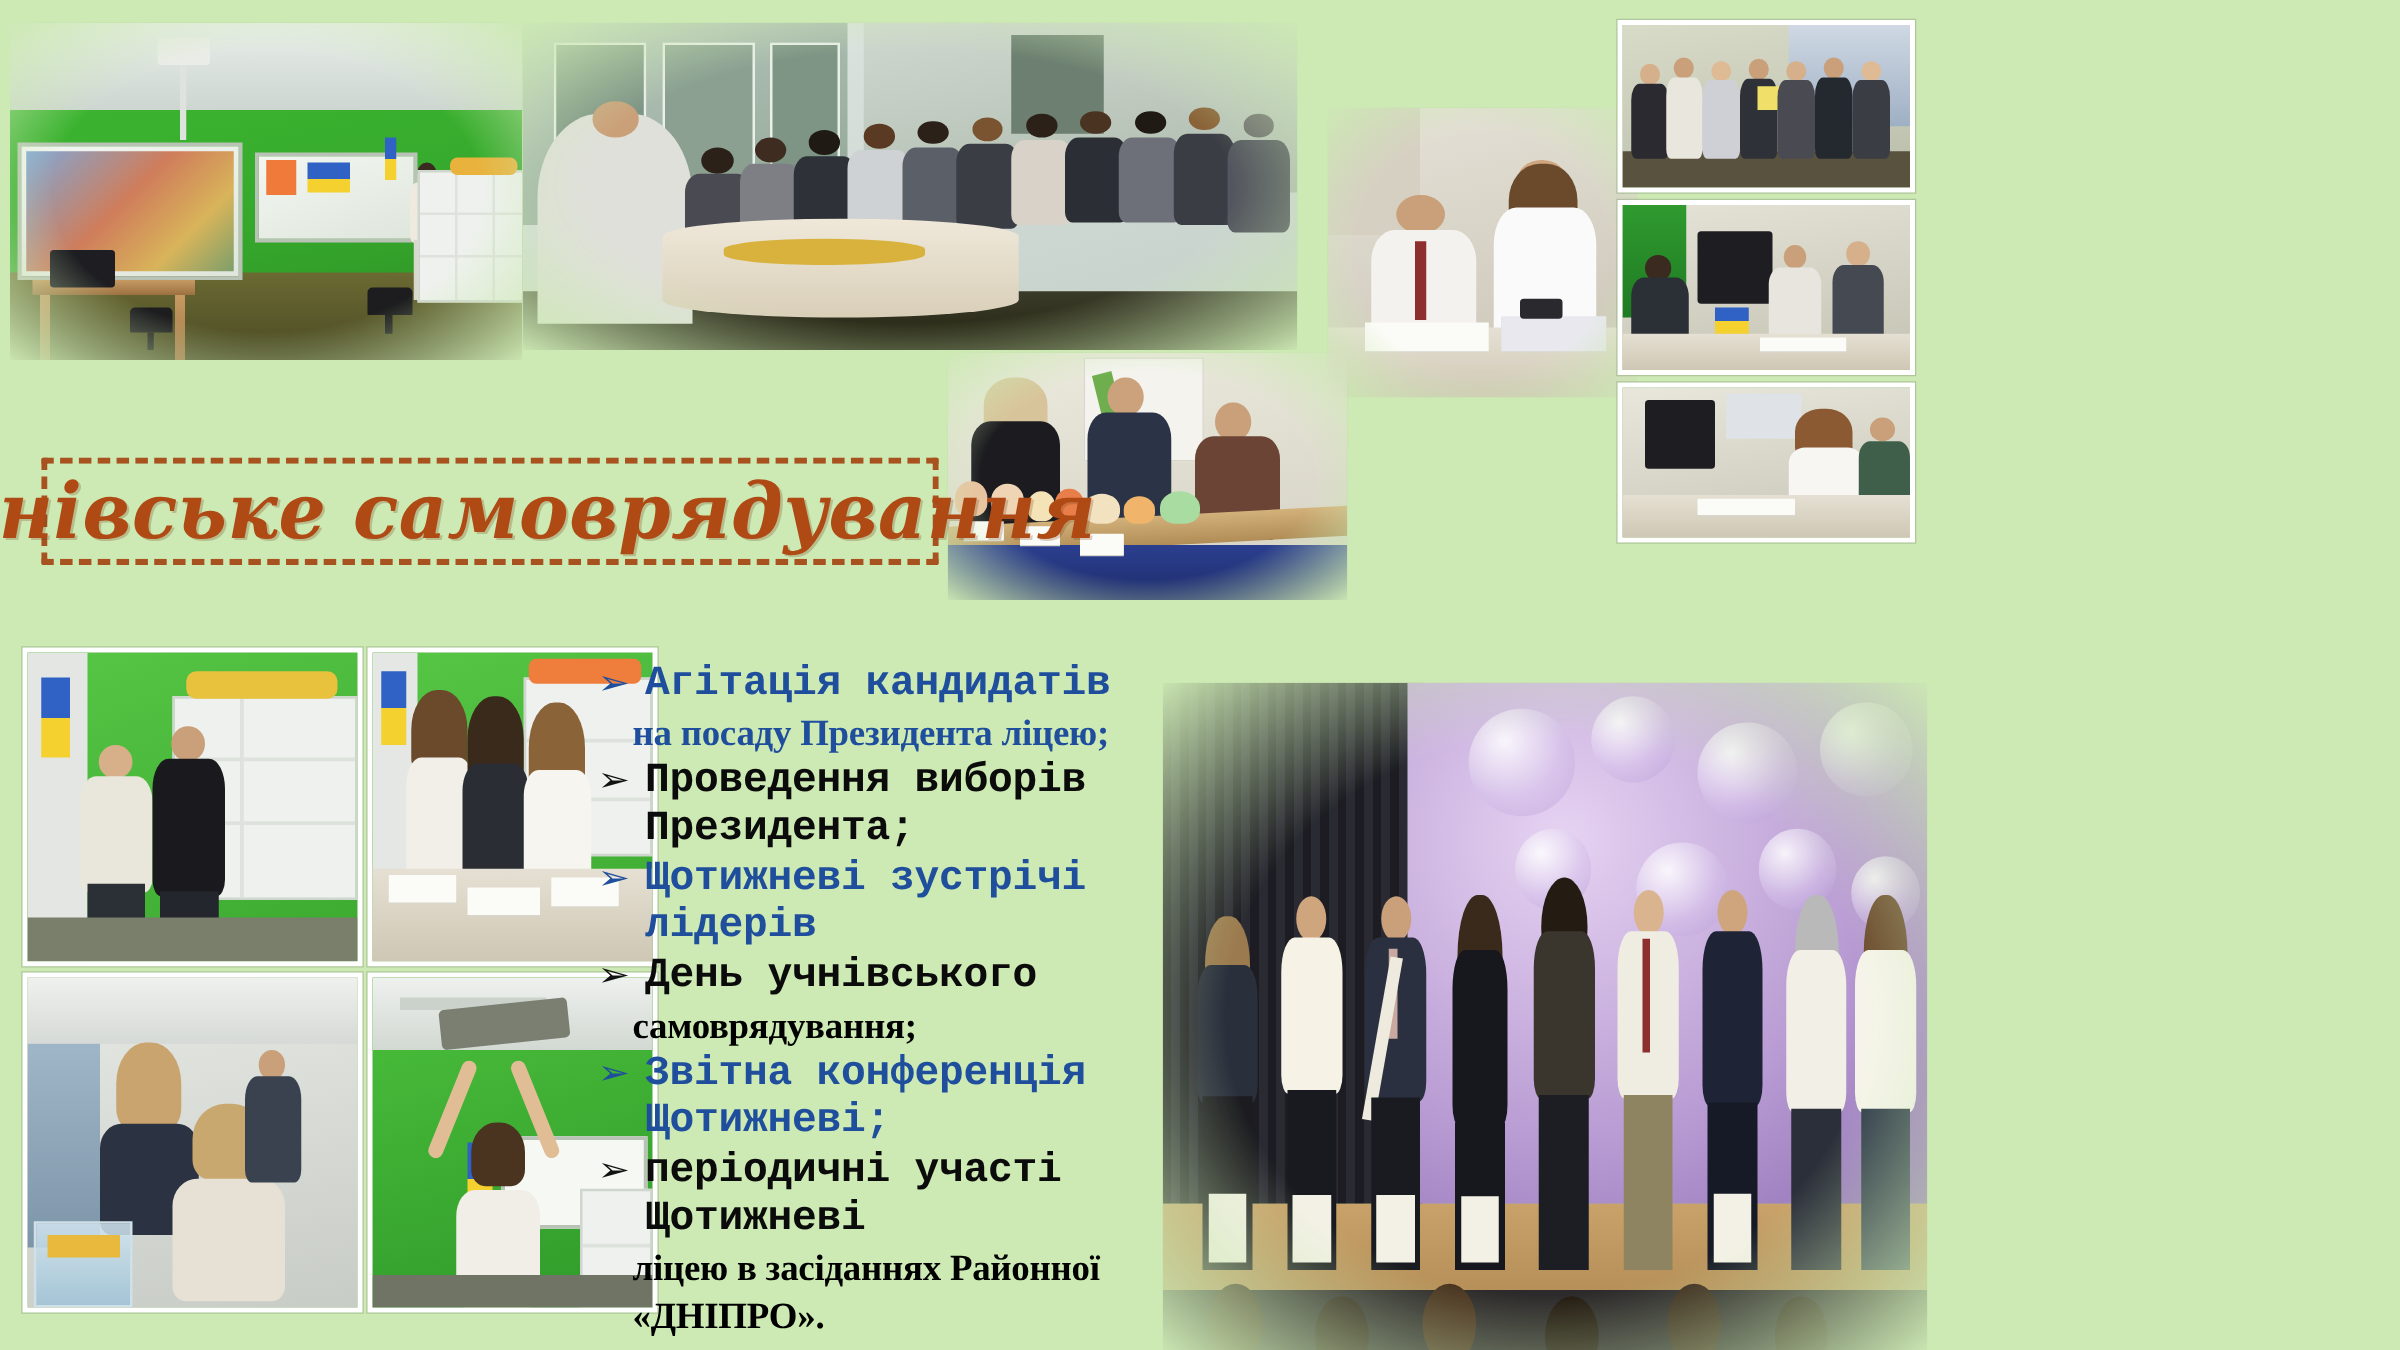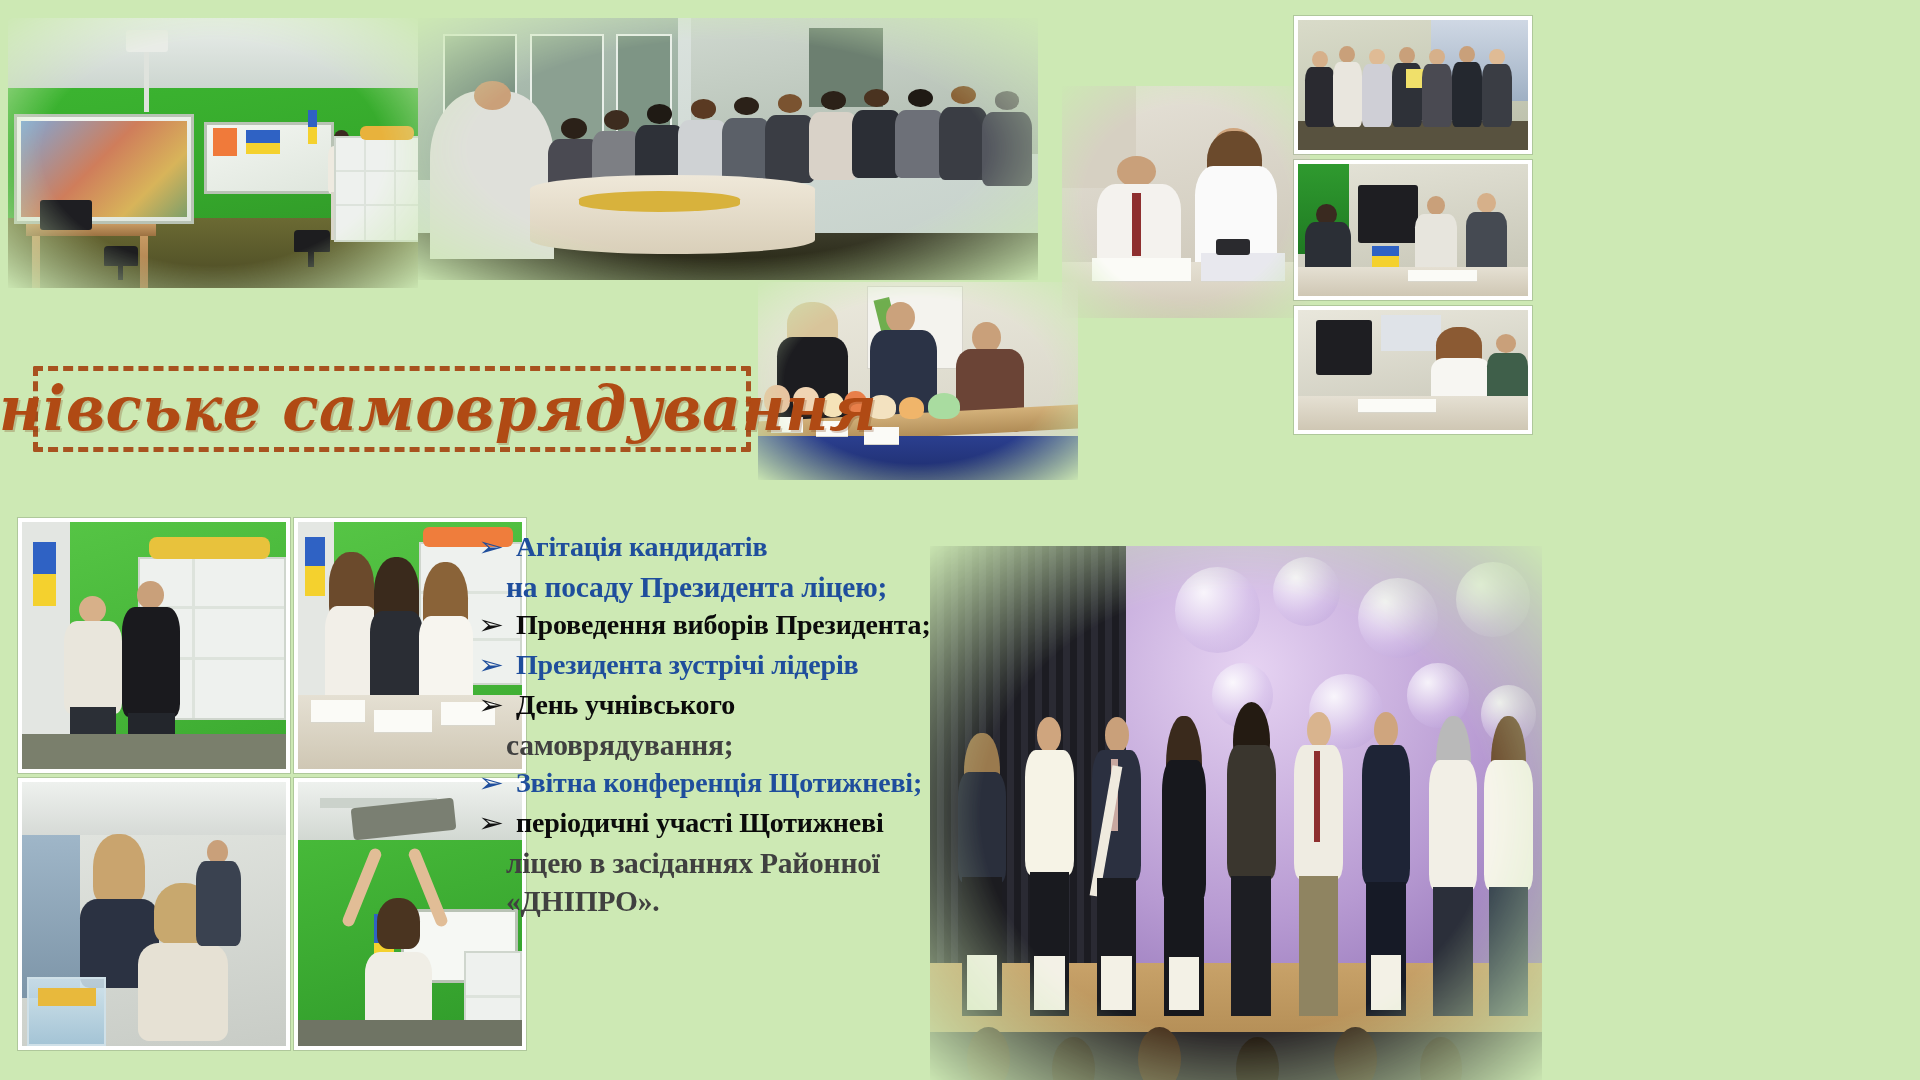--- a/index.html
+++ b/index.html
@@ -87,38 +87,38 @@
     flex: 0 0 38px;
     font-size: 27px;
     line-height: 38px;
     font-family: "DejaVu Sans", sans-serif;
     transform: scaleX(1.15);
     transform-origin: left center;
   }
   .bullet-mark.blue { color: #1f4e9c; }
   .bullet-mark.dark { color: #111111; }
   .bullet-text {
-    font-family: Liberation Serif, serif;
+    font-family: Liberation Mono, monospace;
     font-weight: 700;
-    font-size: 28px;
+    font-size: 33px;
     line-height: 38px;
     letter-spacing: -.2px;
   }
   .bullet-text.blue { color: #1f4e9c; }
   .bullet-text.dark { color: #0b0b0b; }
   .cont-line {
     font-family: "Liberation Serif", serif;
     font-weight: 700;
     font-size: 29.5px;
     line-height: 38px;
     padding-left: 28px;
     letter-spacing: -.2px;
   }
   .cont-line.blue { color: #1f4e9c; }
-  .cont-line.dark { color: #404040; }
+  .cont-line.dark { color: #000000; }
 </style>
 </head>
 <body>
 
 <div id="slide">
 
   <div class="photo soft" style="left:8px; top:18px; width:410px; height:270px;">
     <div class="inner">
       <div class="wall-green"></div>
       <div class="ceiling"></div>
@@ -488,21 +488,21 @@
     </div>
     <div class="cont-line blue"> на посаду Президента ліцею;</div>
 
     <div class="bullet-row">
       <span class="bullet-mark dark">➢</span>
       <span class="bullet-text dark">Проведення виборів Президента;</span>
     </div>
 
     <div class="bullet-row">
       <span class="bullet-mark blue">➢</span>
-      <span class="bullet-text blue">Президента зустрічі лідерів</span>
+      <span class="bullet-text blue">Щотижневі зустрічі лідерів</span>
     </div>
 
     <div class="bullet-row">
       <span class="bullet-mark dark">➢</span>
       <span class="bullet-text dark">День учнівського</span>
     </div>
     <div class="cont-line dark">самоврядування;</div>
 
     <div class="bullet-row">
       <span class="bullet-mark blue">➢</span>

